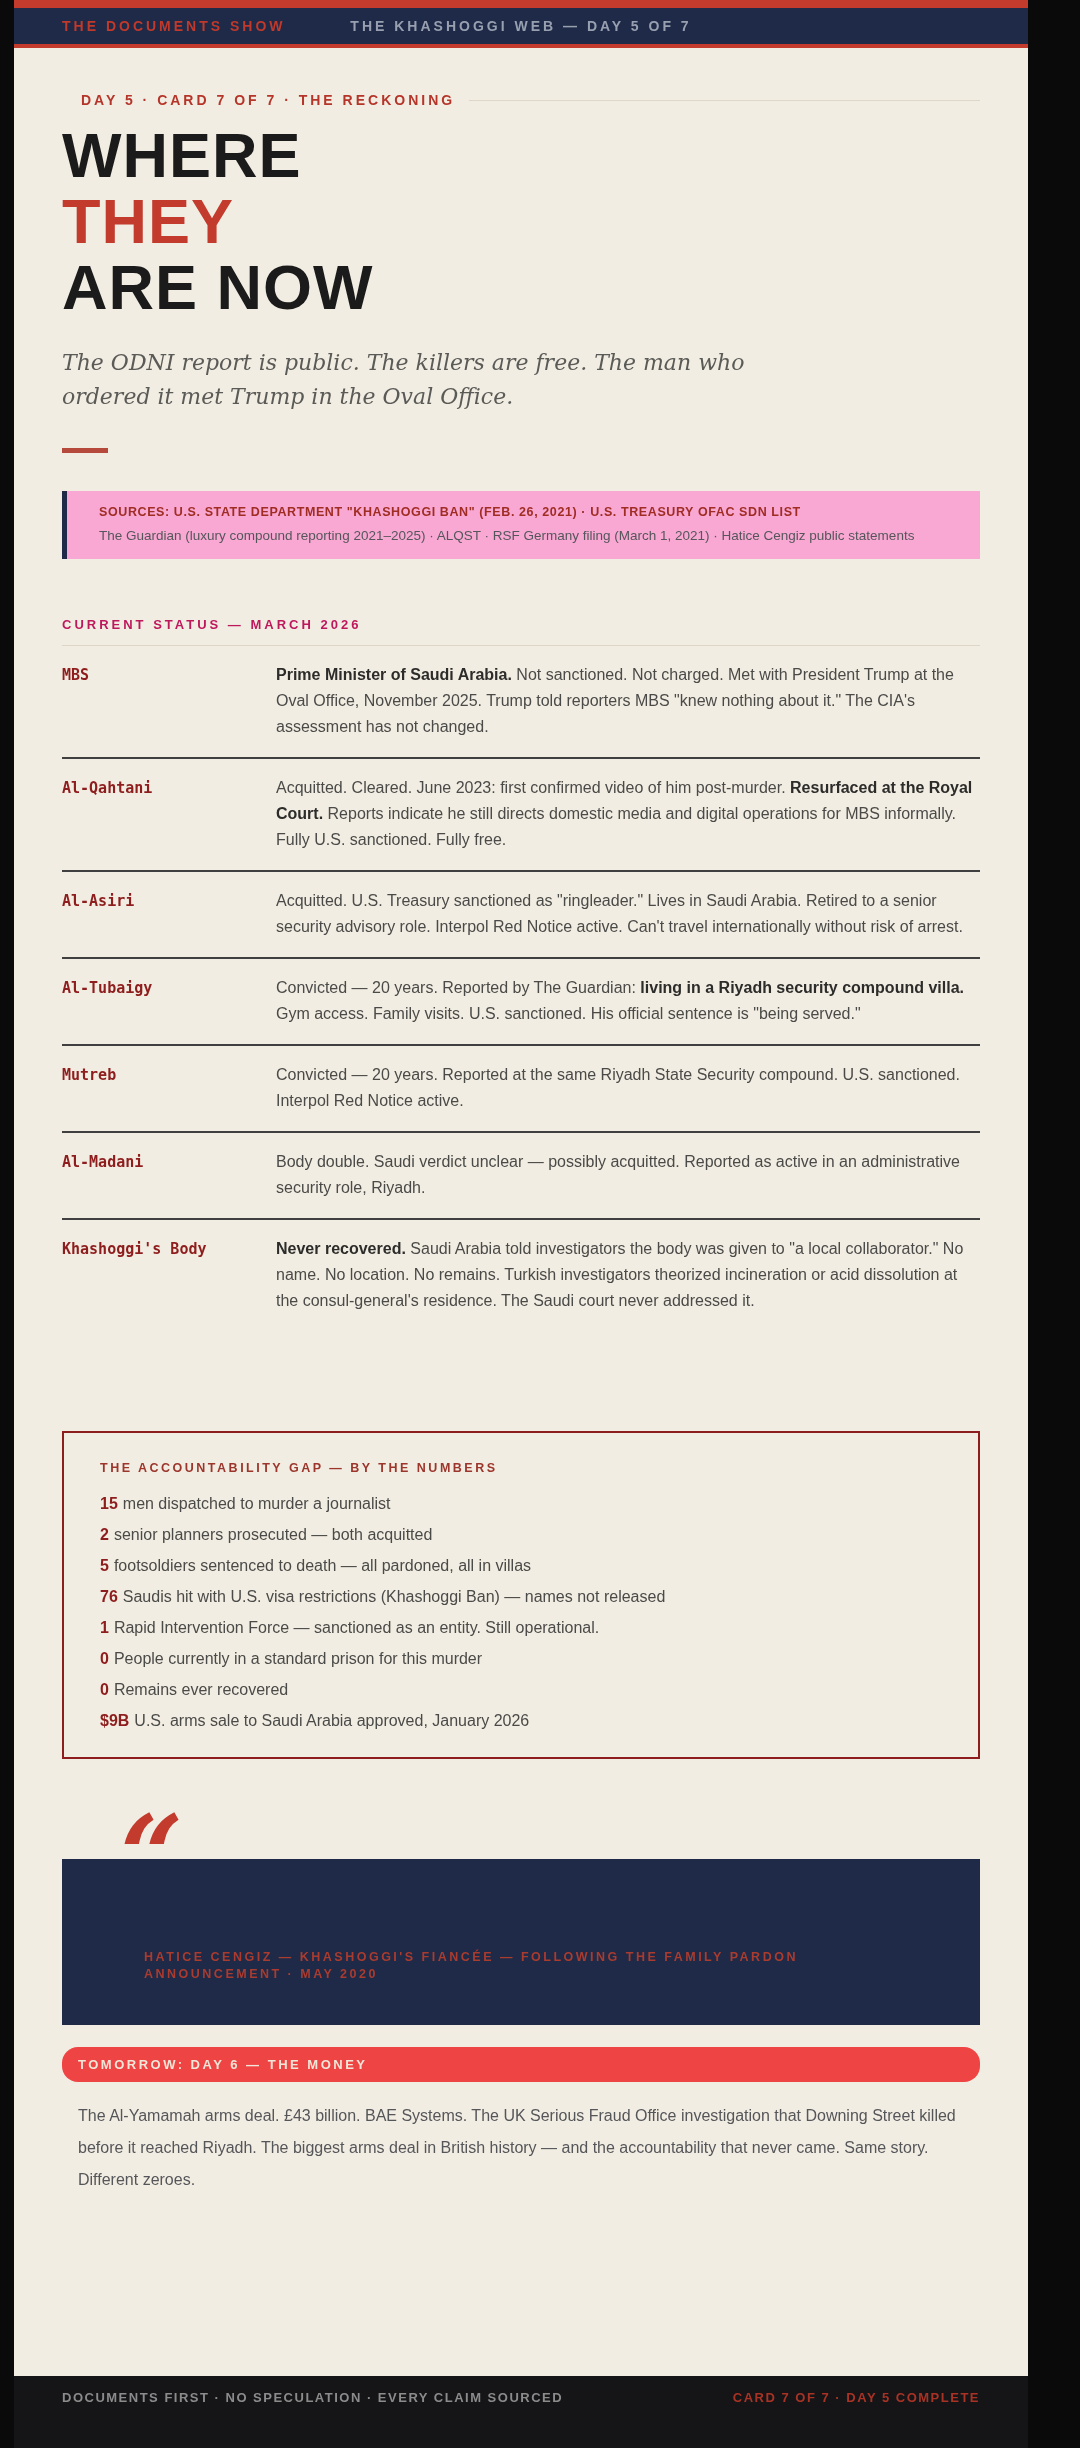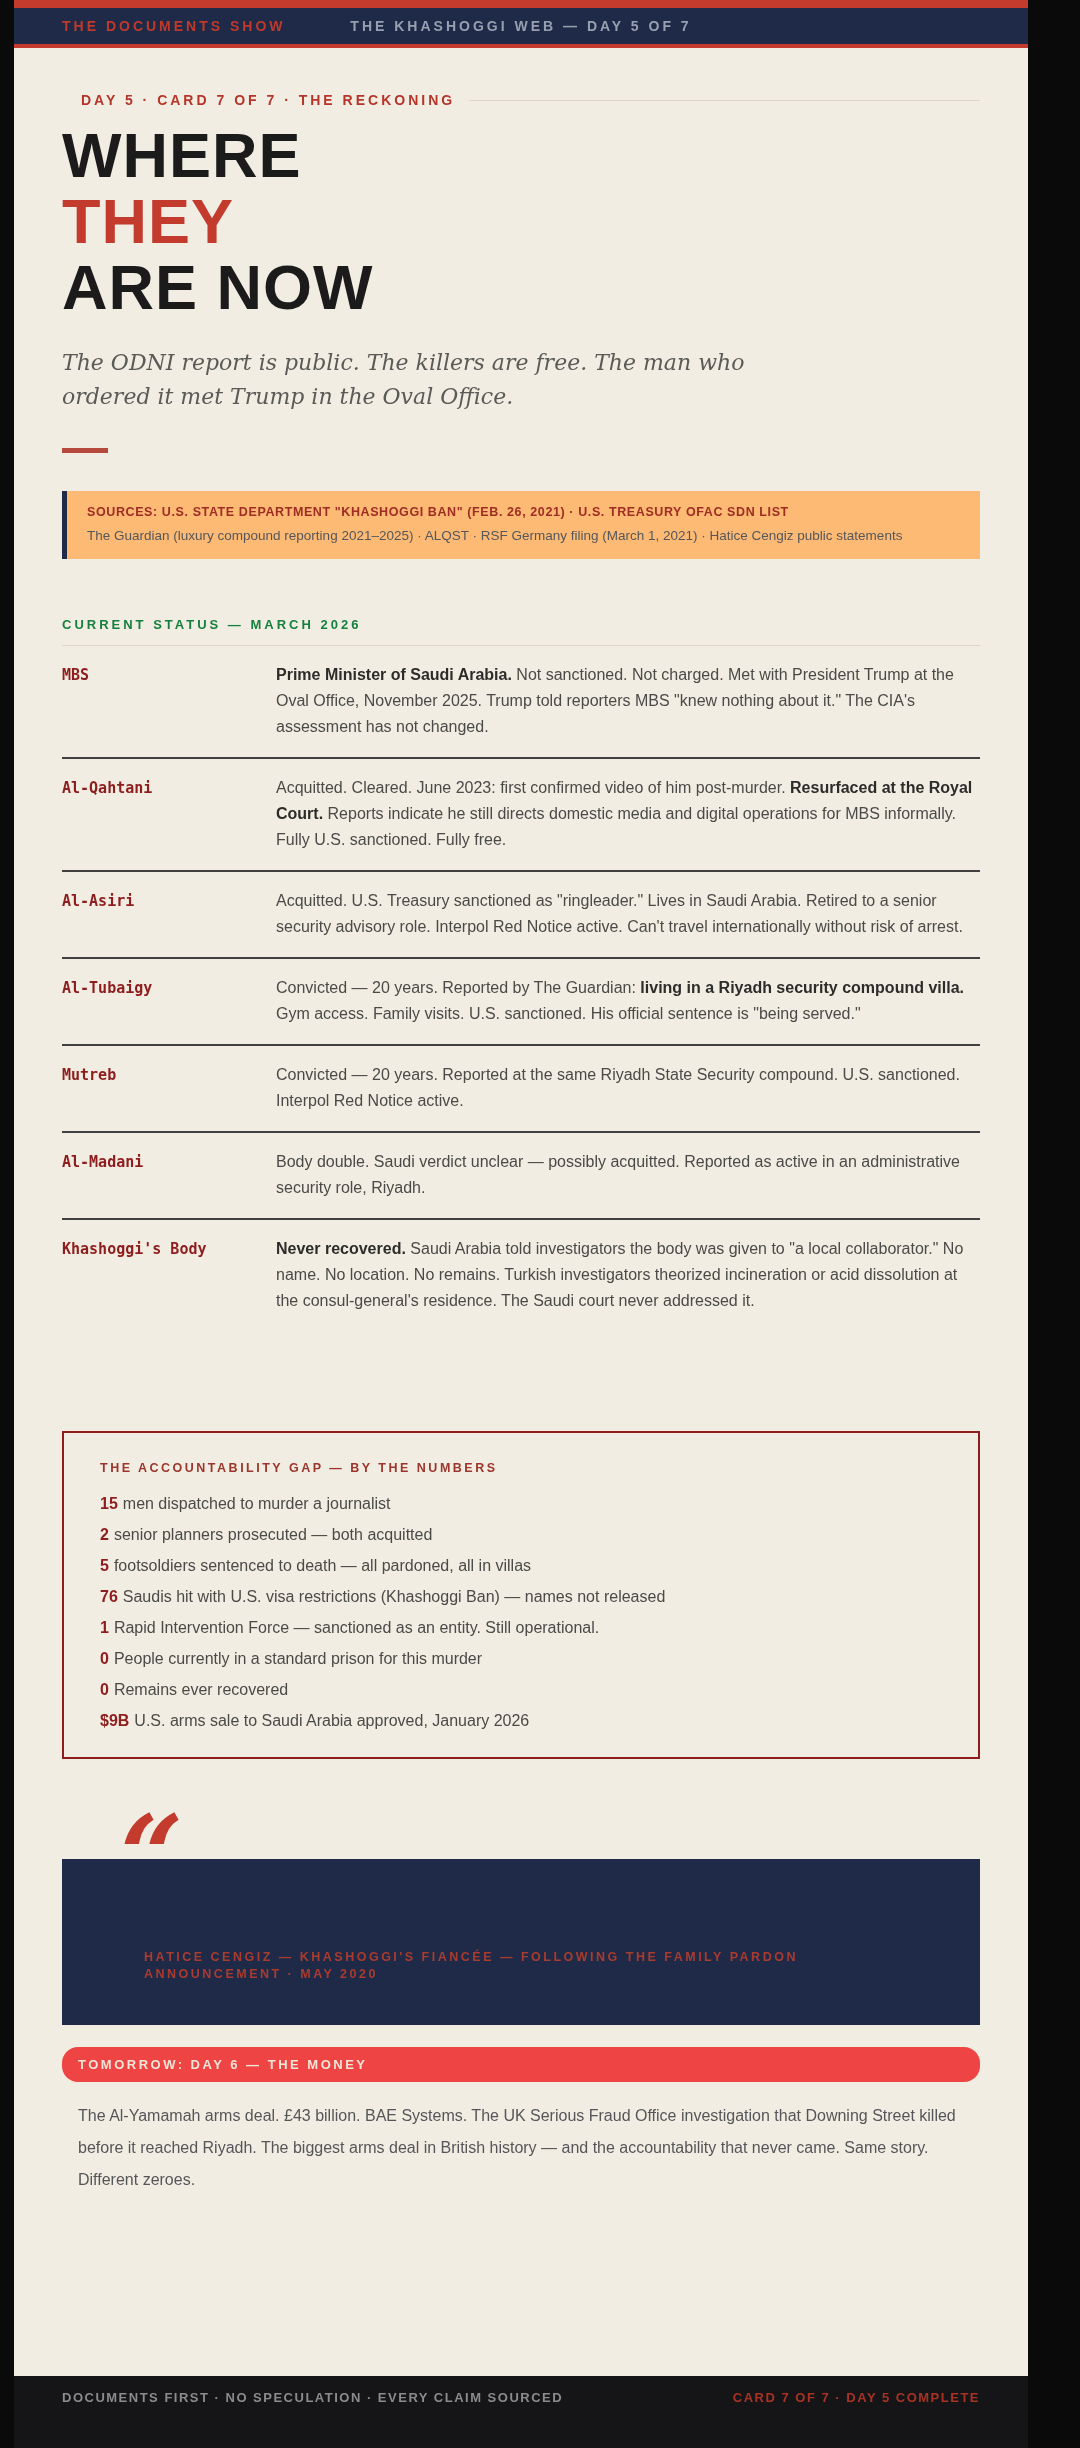--- a/index.html
+++ b/index.html
@@ -21,26 +21,26 @@
   .eyebrow-line { flex:1; height:1px; background:#ded7c7; }
 
   
   h1 { margin-top:14px; font-family:Liberation Sans, sans-serif; font-weight:700; font-size:63px; line-height:1.05; letter-spacing:1px; color:#1b1b1b; }
   h1 .line { display:block; }
   h1 .line.red { color:#c23b2d; }
   .subtitle { margin-top:26px; max-width:690px; font-family:"DejaVu Serif", serif; font-style:italic; font-size:22px; line-height:34px; color:#5a5a57; }
   .rule { margin-top:34px; width:46px; height:5px; background:#b5493c; }
 
   
-  .sources { margin-top:38px; background:#fdba74; border-left:5px solid #1e2a47; padding:14px 20px 16px 20px; }
+  .sources { margin-top:38px; background:#f9a8d4; border-left:5px solid #1e2a47; padding:14px 20px 16px 32px; }
   .sources-primary { color:#a02d24; font-weight:bold; font-size:12.5px; letter-spacing:0.6px; }
   .sources-secondary { margin-top:9px; color:#55565a; font-size:13.5px; }
 
   
-  .section-label { margin-top:58px; padding-bottom:13px; border-bottom:1px solid #ddd6c6; color:#15803d; font-weight:bold; font-size:13px; letter-spacing:3px; }
+  .section-label { margin-top:58px; padding-bottom:13px; border-bottom:1px solid #ddd6c6; color:#be185d; font-weight:bold; font-size:13px; letter-spacing:3px; }
   .status-table { }
   .row { display:grid; grid-template-columns:214px 1fr; padding:16px 0 17px 0; }
   .row + .row { border-top:2px solid #404040; }
   .row-name { font-family:"DejaVu Sans Mono", monospace; font-weight:bold; font-size:15px; color:#8e1d1d; padding-top:4px; }
   .row-desc { font-size:16px; line-height:26px; color:#4a4a48; max-width:710px; }
   .row-desc strong { color:#2c2c2a; }
 
   
   .numbers { margin-top:100px; border:2px solid #8e1d1d; padding:28px 36px 26px 36px; }
   .numbers-title { color:#9c352b; font-weight:bold; font-size:12.5px; letter-spacing:2.5px; margin-bottom:19px; }

